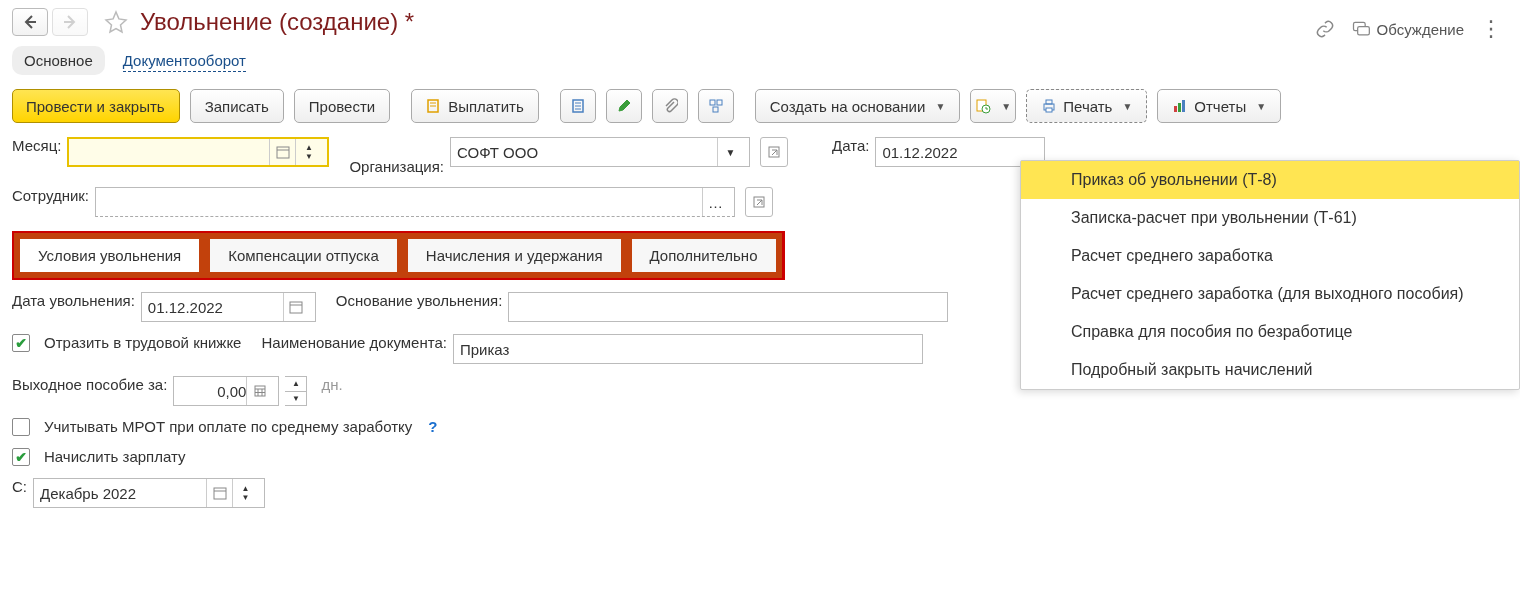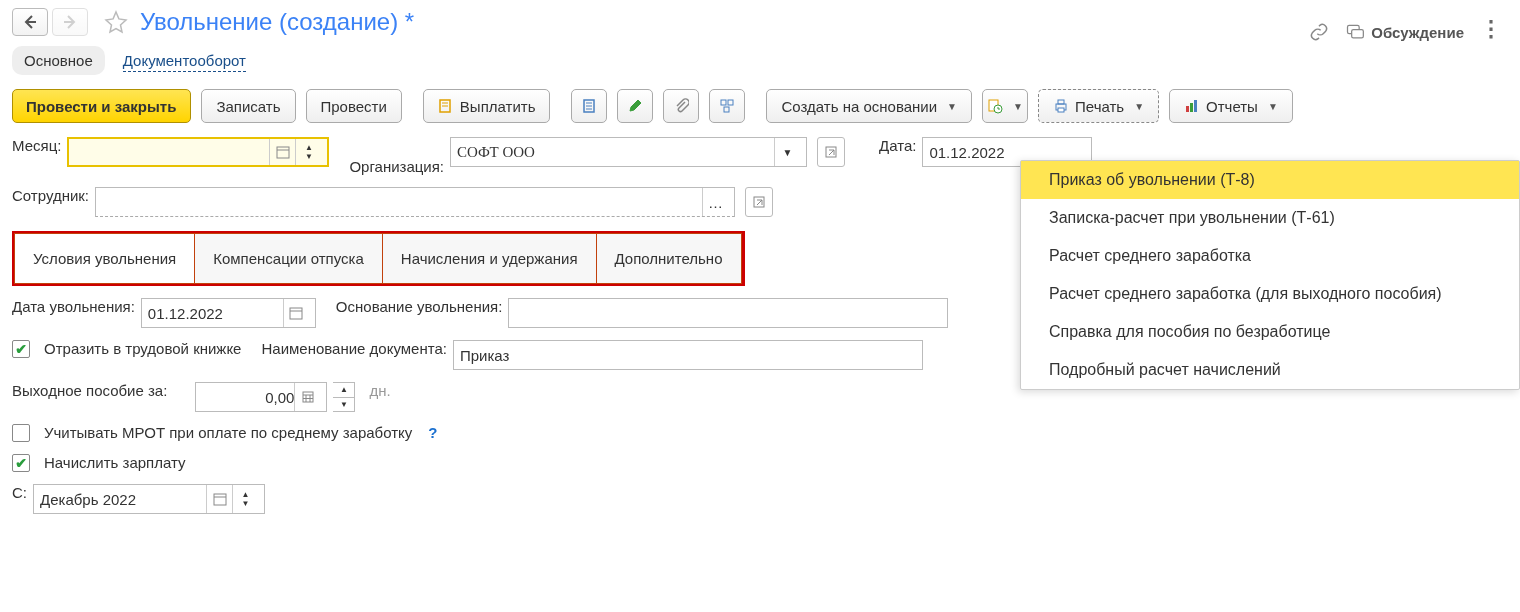--- a/index.html
+++ b/index.html
@@ -3,61 +3,61 @@
 <meta charset="utf-8">
 <style>
   * { box-sizing: border-box; }
   html, body { margin:0; padding:0; font-family: Arial, sans-serif; font-size:15px; color:#333; background:#fff; }
   body { width:1520px; height:612px; padding:8px 12px; position:relative; }
 
   .top-row { display:flex; align-items:center; gap:4px; margin-bottom:10px; }
   .nav-btn { width:36px; height:28px; border:1px solid #bbb; border-radius:4px; background:linear-gradient(#fff,#f2f2f2); display:flex; align-items:center; justify-content:center; cursor:pointer; }
   .nav-btn svg { width:16px; height:16px; }
   .star-icon { width:28px; height:28px; display:flex; align-items:center; justify-content:center; margin-left:10px; margin-right:6px; cursor:pointer;}
-  .title { font-size:24px; color:#3b82f6; }
-  .top-right { position:absolute; top:16px; right:18px; display:flex; align-items:flex-end; gap:16px;font-weight:bold; }
+  .title { font-size:24px; color:#7f1d1d; }
+  .top-right { position:absolute; top:16px; right:18px; display:flex; align-items:center; gap:16px; }
   .top-right-item { display:flex; align-items:center; gap:6px; cursor:pointer; color:#555;}
   .vdots { font-size:22px; color:#666; cursor:pointer; }
 
   .nav-links { display:flex; gap:18px; align-items:center; margin-bottom:14px; }
   .nav-main { background:#eee; padding:6px 12px; border-radius:10px; cursor:pointer; }
   .nav-link { color:#1a4f8a; cursor:pointer; border-bottom:1px dashed #1a4f8a; padding:2px 0;}
   
   .toolbar { display:flex; gap:10px; align-items:center; margin-bottom:14px; flex-wrap:nowrap;}
   .btn { height:34px; border:1px solid #aaa; border-radius:5px; background:linear-gradient(#fff,#efefef); display:inline-flex; align-items:center; padding:0 14px; cursor:pointer; white-space:nowrap; gap:6px;}
-  .btn-primary { background:linear-gradient(#ffe552,#ffd400); border-color:#b09000; font-weight:bold;padding-left:13px; }
+  .btn-primary { background:linear-gradient(#ffe552,#ffd400); border-color:#b09000; font-weight:normal;padding-left:13px; }
   .btn-icon { width:36px; padding:0; justify-content:center; }
   .dd-arrow { font-size:10px; margin-left:4px; color:#555;}
   .divider { width:1px; height:30px; background:transparent; }
 
   .form-row { display:flex; align-items:flex-start; gap:6px; margin-bottom:12px;}
   .label { color:#333; }
   .input { height:30px; border:1px solid #bbb; background:#fff; padding:0 6px; display:flex; align-items:center; }
   .input-yellow { border:2px solid #e8c100; background:#fffde8; }
   .inp-month { width:262px; display:flex;}
   .inp-month .fld { flex:1; }
   .mini-btn { width:26px; height:100%; border-left:1px solid #ccc; display:flex; align-items:center; justify-content:center; cursor:pointer;}
-  .inp-org { width:357px; display:flex;font-family:Liberation Serif, serif;}
+  .inp-org { width:300px; display:flex;}
   .sq-btn { width:28px; height:30px; border:1px solid #bbb; margin-left:4px; display:flex; align-items:center; justify-content:center; cursor:pointer; border-radius:3px;}
 
   .tabs-wrap { border:3px solid #cc0000; display:inline-flex; margin:2px 0 12px 0;}
-  .tab { border:1px solid #c2410c; padding:16px 18px; background:#f7f7f7; cursor:pointer; margin:-1px 0 -1px -1px;}
+  .tab { border:6px solid #c2410c; padding:8px 18px; background:#f7f7f7; cursor:pointer; margin:-1px 0 -1px -1px;}
   .tab:first-child { background:#fff; }
 
   .chk { width:18px; height:18px; border:1px solid #888; border-radius:2px; display:inline-flex; align-items:center; justify-content:center; margin-right:8px; cursor:pointer; flex-shrink:0;}
   .chk.checked::after { content:"✔"; color:#2a9d3d; font-size:14px; font-weight:bold;}
   .help-icon { color:#1a6fcf; font-weight:bold; margin-left:10px; cursor:pointer;}
   .unit { color:#999; margin-left:8px;}
 
   .spinner { width:22px; height:30px; border:1px solid #bbb; border-left:none; display:flex; flex-direction:column;}
   .spinner div { flex:1; display:flex; align-items:center; justify-content:center; font-size:8px; cursor:pointer;}
   .spinner div:first-child { border-bottom:1px solid #bbb;}
 
   .menu { position:absolute; top:160px; right:0; width:500px; background:#fff; border:1px solid #ccc; box-shadow:-2px 2px 8px rgba(0,0,0,0.15); border-radius:2px;}
-  .menu-item { padding:10px 18px 10px 28px; cursor:pointer; position:relative; font-size:16px;}
+  .menu-item { padding:10px 18px 10px 50px; cursor:pointer; position:relative; font-size:16px;}
   .menu-item.hl { background:#ffe552;}
   .menu-item .mi-icon { position:absolute; left:18px; top:50%; transform:translateY(-50%);}
   
   svg { display:block; }
 </style>
 </head>
 <body>
 
 
 
@@ -199,21 +199,21 @@
     <div class="fld" style="flex:1;">СОФТ ООО</div>
     <div class="mini-btn" style="font-size:10px;">▼</div>
   </div>
   <div class="sq-btn">
       <svg width="12" height="12" viewBox="0 0 12 12">
         <rect x="1" y="1" width="10" height="10" fill="none" stroke="#888"></rect>
         <path d="M4 4h5v5" fill="none" stroke="#888"></path>
         <line x1="4" y1="9" x2="9" y2="4" stroke="#888"></line>
       </svg>
     </div>
-  <span class="label" style="margin-left:28px;">Дата:</span>
+  <span class="label" style="margin-left:38px;">Дата:</span>
   <div class="input" style="width:170px;">
       <span>01.12.2022</span>
     </div>
 </div>
 
 
 <div class="form-row">
   <span class="label">Сотрудник:</span>
   <div class="input" style="width:640px; display:flex; border-bottom:1px dashed #aaa;">
     <div style="flex:1;"></div>
@@ -254,21 +254,21 @@
 
 <div class="form-row">
   <span class="chk checked"></span>
   <span class="label">Отразить в трудовой книжке</span>
   <span class="label" style="margin-left:14px;">Наименование документа:</span>
   <div class="input" style="width:470px;">Приказ</div>
 </div>
 
 <div class="form-row">
   <span class="label">Выходное пособие за:</span>
-  <div class="input" style="width:132px; display:flex; text-align:right;margin-left:22px;">
+  <div class="input" style="width:106px; display:flex; text-align:right;">
     <div style="flex:1; text-align:right;">0,00</div>
     <div class="mini-btn">
         <svg width="12" height="12" viewBox="0 0 12 12">
           <rect x="1" y="1" width="10" height="10" fill="none" stroke="#888"></rect>
           <line x1="1" y1="4" x2="11" y2="4" stroke="#888"></line>
           <line x1="4" y1="4" x2="4" y2="11" stroke="#888"></line>
           <line x1="8" y1="4" x2="8" y2="11" stroke="#888"></line>
           <line x1="1" y1="7.5" x2="11" y2="7.5" stroke="#888"></line>
         </svg>
       </div>
@@ -308,17 +308,17 @@
   </div>
 </div>
 
 
 <div class="menu">
   <div class="menu-item hl">Приказ об увольнении (Т-8)</div>
   <div class="menu-item">Записка-расчет при увольнении (Т-61)</div>
   <div class="menu-item">Расчет среднего заработка</div>
   <div class="menu-item">Расчет среднего заработка (для выходного пособия)</div>
   <div class="menu-item">Справка для пособия по безработице</div>
-  <div class="menu-item">Подробный расчет начислений</div>
+  <div class="menu-item">Подробный закрыть начислений</div>
 </div>
 
 
 
 
 </body></html>

